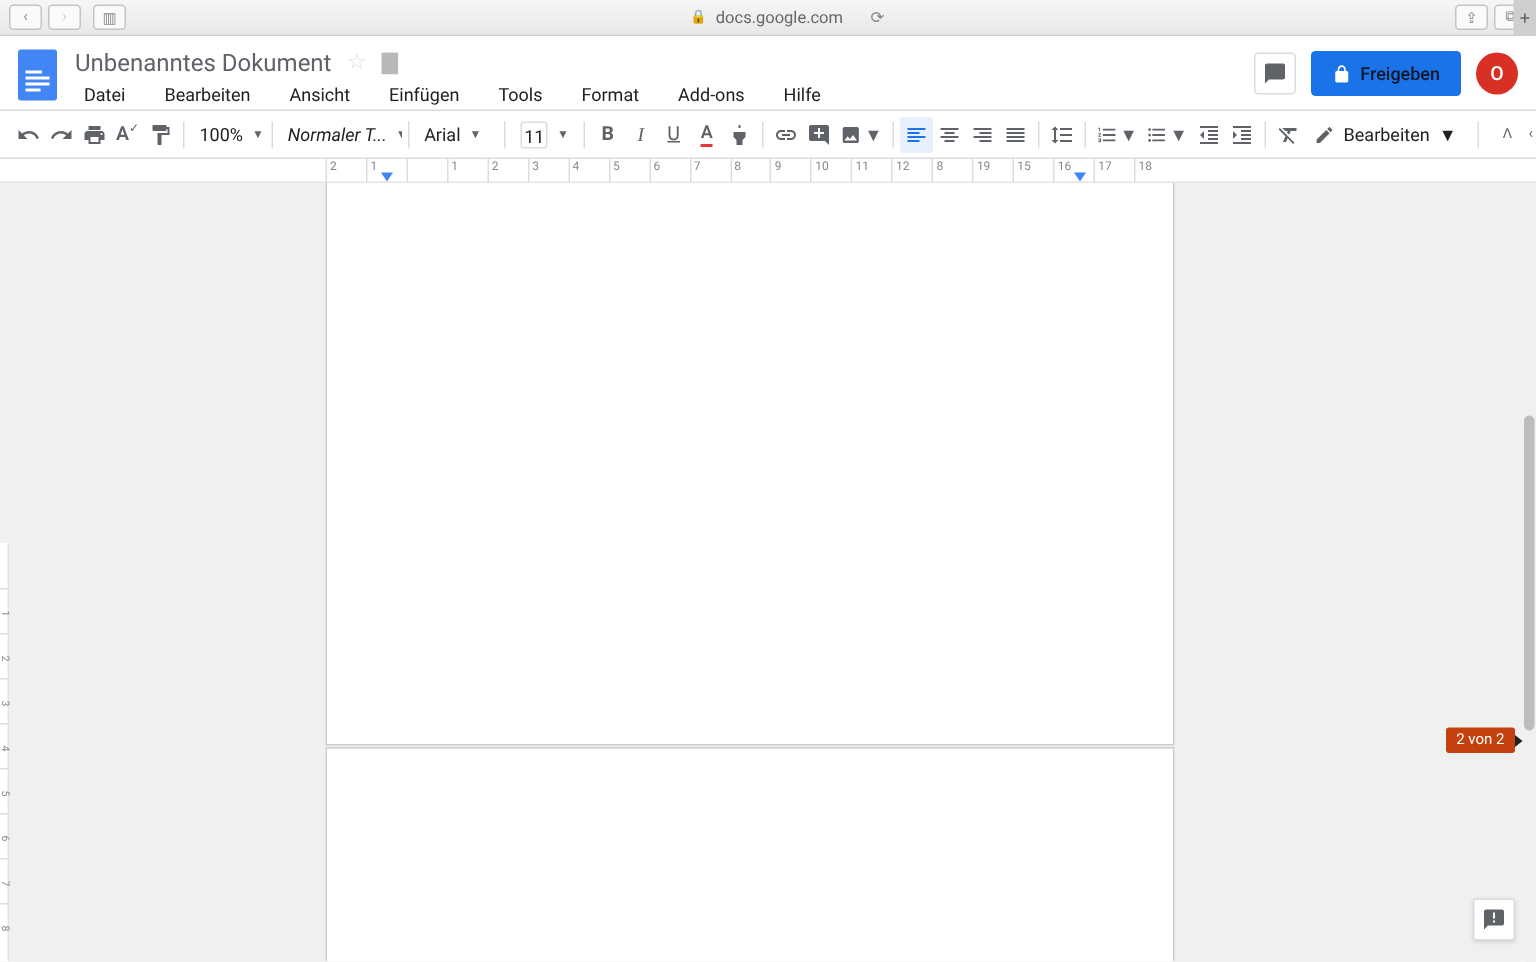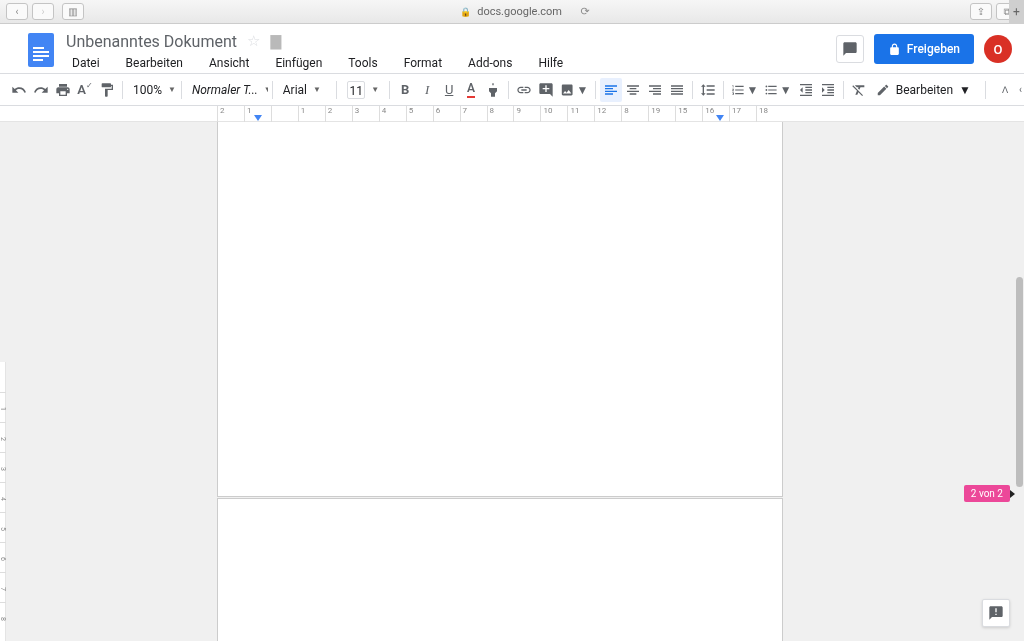--- a/index.html
+++ b/index.html
@@ -9,35 +9,35 @@
     .browser-chrome { height: 24px; background: linear-gradient(#f6f6f6,#e8e8e8); border-bottom: 1px solid #ccc; display:flex; align-items:center; font-size:11px; color:#555; }
     .chrome-left { display:flex; gap:4px; padding:0 6px; }
     .chrome-btn { width:22px; height:17px; border:1px solid #c4c4c4; border-radius:3px; background:#fafafa; display:flex; align-items:center; justify-content:center; color:#888; font-size:10px; }
     .chrome-center { flex:1; display:flex; align-items:center; justify-content:center; gap:6px; }
     .addr { color:#666; font-size:11px; }
     .lock { color:#777; font-size:9px; }
     .reload { width:18px; text-align:center; color:#888; margin-left:8px; }
     .chrome-right { display:flex; gap:4px; padding:0 6px; }
     
     
-    .gd-header { background:#fff; padding:6px 12px 0 26px; display:flex; align-items:flex-start; border-bottom:1px solid #dadce0; height:50px; }
+    .gd-header { background:#fff; padding:6px 12px 0 10px; display:flex; align-items:flex-start; border-bottom:1px solid #dadce0; height:50px; }
     .docs-logo { width:30px; height:40px; display:flex; align-items:center; justify-content:center; margin-right:10px; }
     .docs-logo-box { width:26px; height:34px; background:#4285f4; border-radius:2px; position:relative; display:flex; flex-direction:column; justify-content:flex-end; padding:4px 5px 6px; }
     .docs-logo-line { height:2px; background:#fff; margin-top:2px; }
     .title-col { flex:1; }
     .title-row { display:flex; align-items:center; gap:10px; height:22px; }
     .doc-title { font-size:16px; color:#5f6368; }
     .star { color:#dadce0; font-size:15px; }
     .folder { color:#b9b9b9; font-size:14px; }
     .menu-row { display:flex; align-items:center; gap:14px; font-size:12px; color:#202124; margin-top:2px; }
     .menu-item { padding:2px 6px; border-radius:2px; cursor:pointer; }
     .save-status { color:#5f6368; text-decoration:underline; margin-left:14px; font-size:12px; }
     .header-right { display:flex; align-items:center; gap:10px; padding-top:4px; }
     .comment-btn { width:28px; height:28px; border:1px solid #dadce0; border-radius:3px; background:#fff; display:flex; align-items:center; justify-content:center; color:#5f6368; }
-    .share-btn { height:30px; background:#1a73e8; color:#ffffff; border:none; border-radius:3px; padding:0 14px; font-size:12px; font-weight:500; display:flex; align-items:center; gap:6px; }
+    .share-btn { height:30px; background:#1a73e8; color:#0f172a; border:none; border-radius:3px; padding:0 14px; font-size:12px; font-weight:500; display:flex; align-items:center; gap:6px; }
     .avatar { width:28px; height:28px; border-radius:50%; background:#d93025; color:#fff; display:flex; align-items:center; justify-content:center; font-size:13px; font-weight:500; }
     
     
     .toolbar { height:32px; background:#fff; border-bottom:1px solid #dadce0; display:flex; align-items:center; padding:0 8px; font-size:12px; gap:0; }
     .tb { display:flex; align-items:center; justify-content:center; min-width:22px; height:24px; color:#5f6368; padding:0 3px; }
     .tb svg { width:16px; height:16px; }
     .sep { width:1px; height:18px; background:#dadce0; margin:0 4px; }
     .dd { display:flex; align-items:center; padding:0 6px; height:24px; color:#202124; font-size:12px; }
     .dd .caret { margin-left:6px; font-size:8px; color:#666; }
     .zoom { width:50px; justify-content:space-between; }
@@ -64,21 +64,21 @@
     
     .canvas-area { position:relative; height:519px; background:#f0f0f0; display:flex; }
     .ruler-v { width:6px; background:#fff; border-right:1px solid #e4e4e4; margin-top:240px; position:relative; font-size:7px; color:#888; }
     .vtick { height:30px; text-align:center; border-top:1px solid #ddd; writing-mode:vertical-rl; line-height:6px; padding-top:2px; }
     .doc-scroll { flex:1; position:relative; overflow:hidden; }
     .page { position:absolute; width:566px; left:211px; background:#fff; border:1px solid #ccc; }
     .page1 { top:-320px; height:695px; }
     .page2 { top:376px; height:780px; }
     
     
-    .page-tooltip { position:absolute; right:14px; top:363px; background:#ec4899; color:#fff; font-size:10px; padding:3px 7px; border-radius:2px; }
+    .page-tooltip { position:absolute; right:14px; top:363px; background:#c2410c; color:#fff; font-size:10px; padding:3px 7px; border-radius:2px; }
     .page-tooltip::after { content:''; position:absolute; right:-5px; top:50%; transform:translateY(-50%); border-top:4px solid transparent; border-bottom:4px solid transparent; border-left:5px solid #212121; }
     
     
     .scrollbar { position:absolute; right:0; top:122px; width:12px; height:519px; }
     .thumb { position:absolute; right:1px; top:155px; width:7px; height:210px; background:#bdbdbd; border-radius:4px; }
     
     
     .explore-btn { position:absolute; right:14px; bottom:14px; width:28px; height:28px; background:#fff; border:1px solid #dadce0; border-radius:2px; box-shadow:0 1px 3px rgba(0,0,0,.15); display:flex; align-items:center; justify-content:center; color:#5f6368; }
     .collapse-btn { position:absolute; right:2px; top:84px; font-size:10px; color:#5f6368; }
     .tab-plus { position:absolute; right:0; top:0; width:15px; height:24px; background:#cfcfcf; display:flex; align-items:center; justify-content:center; color:#666; font-size:12px; }

